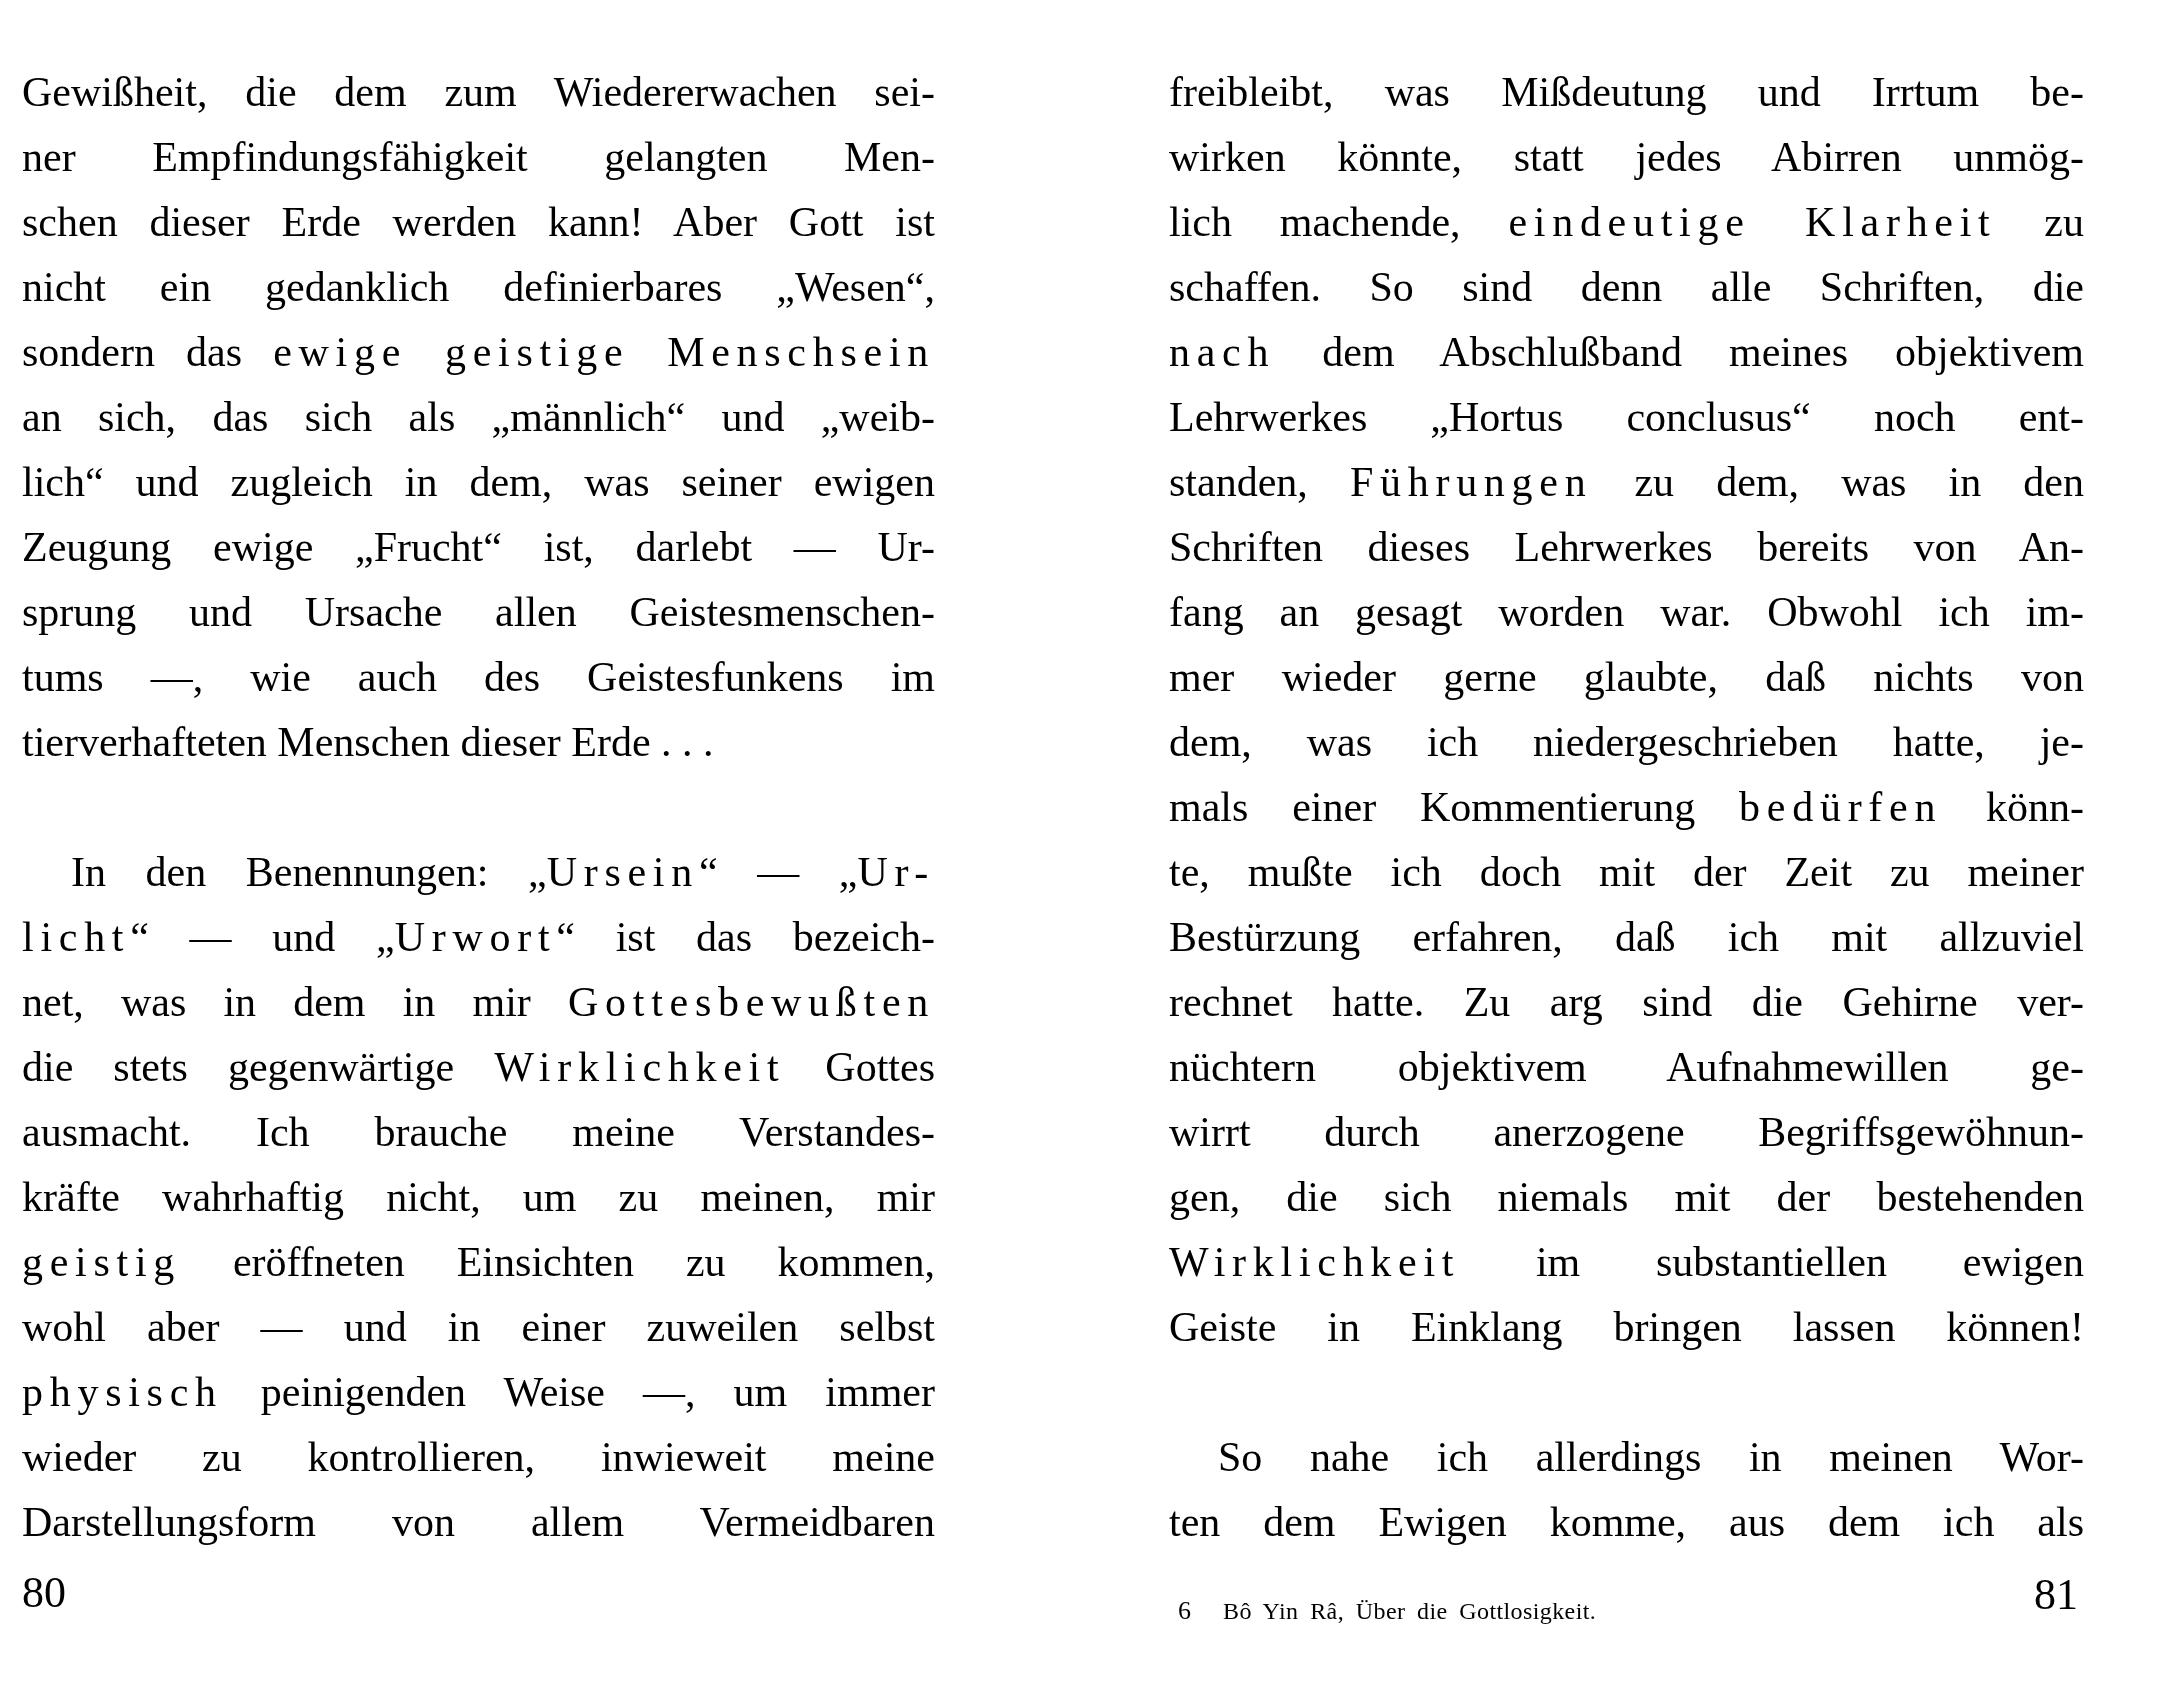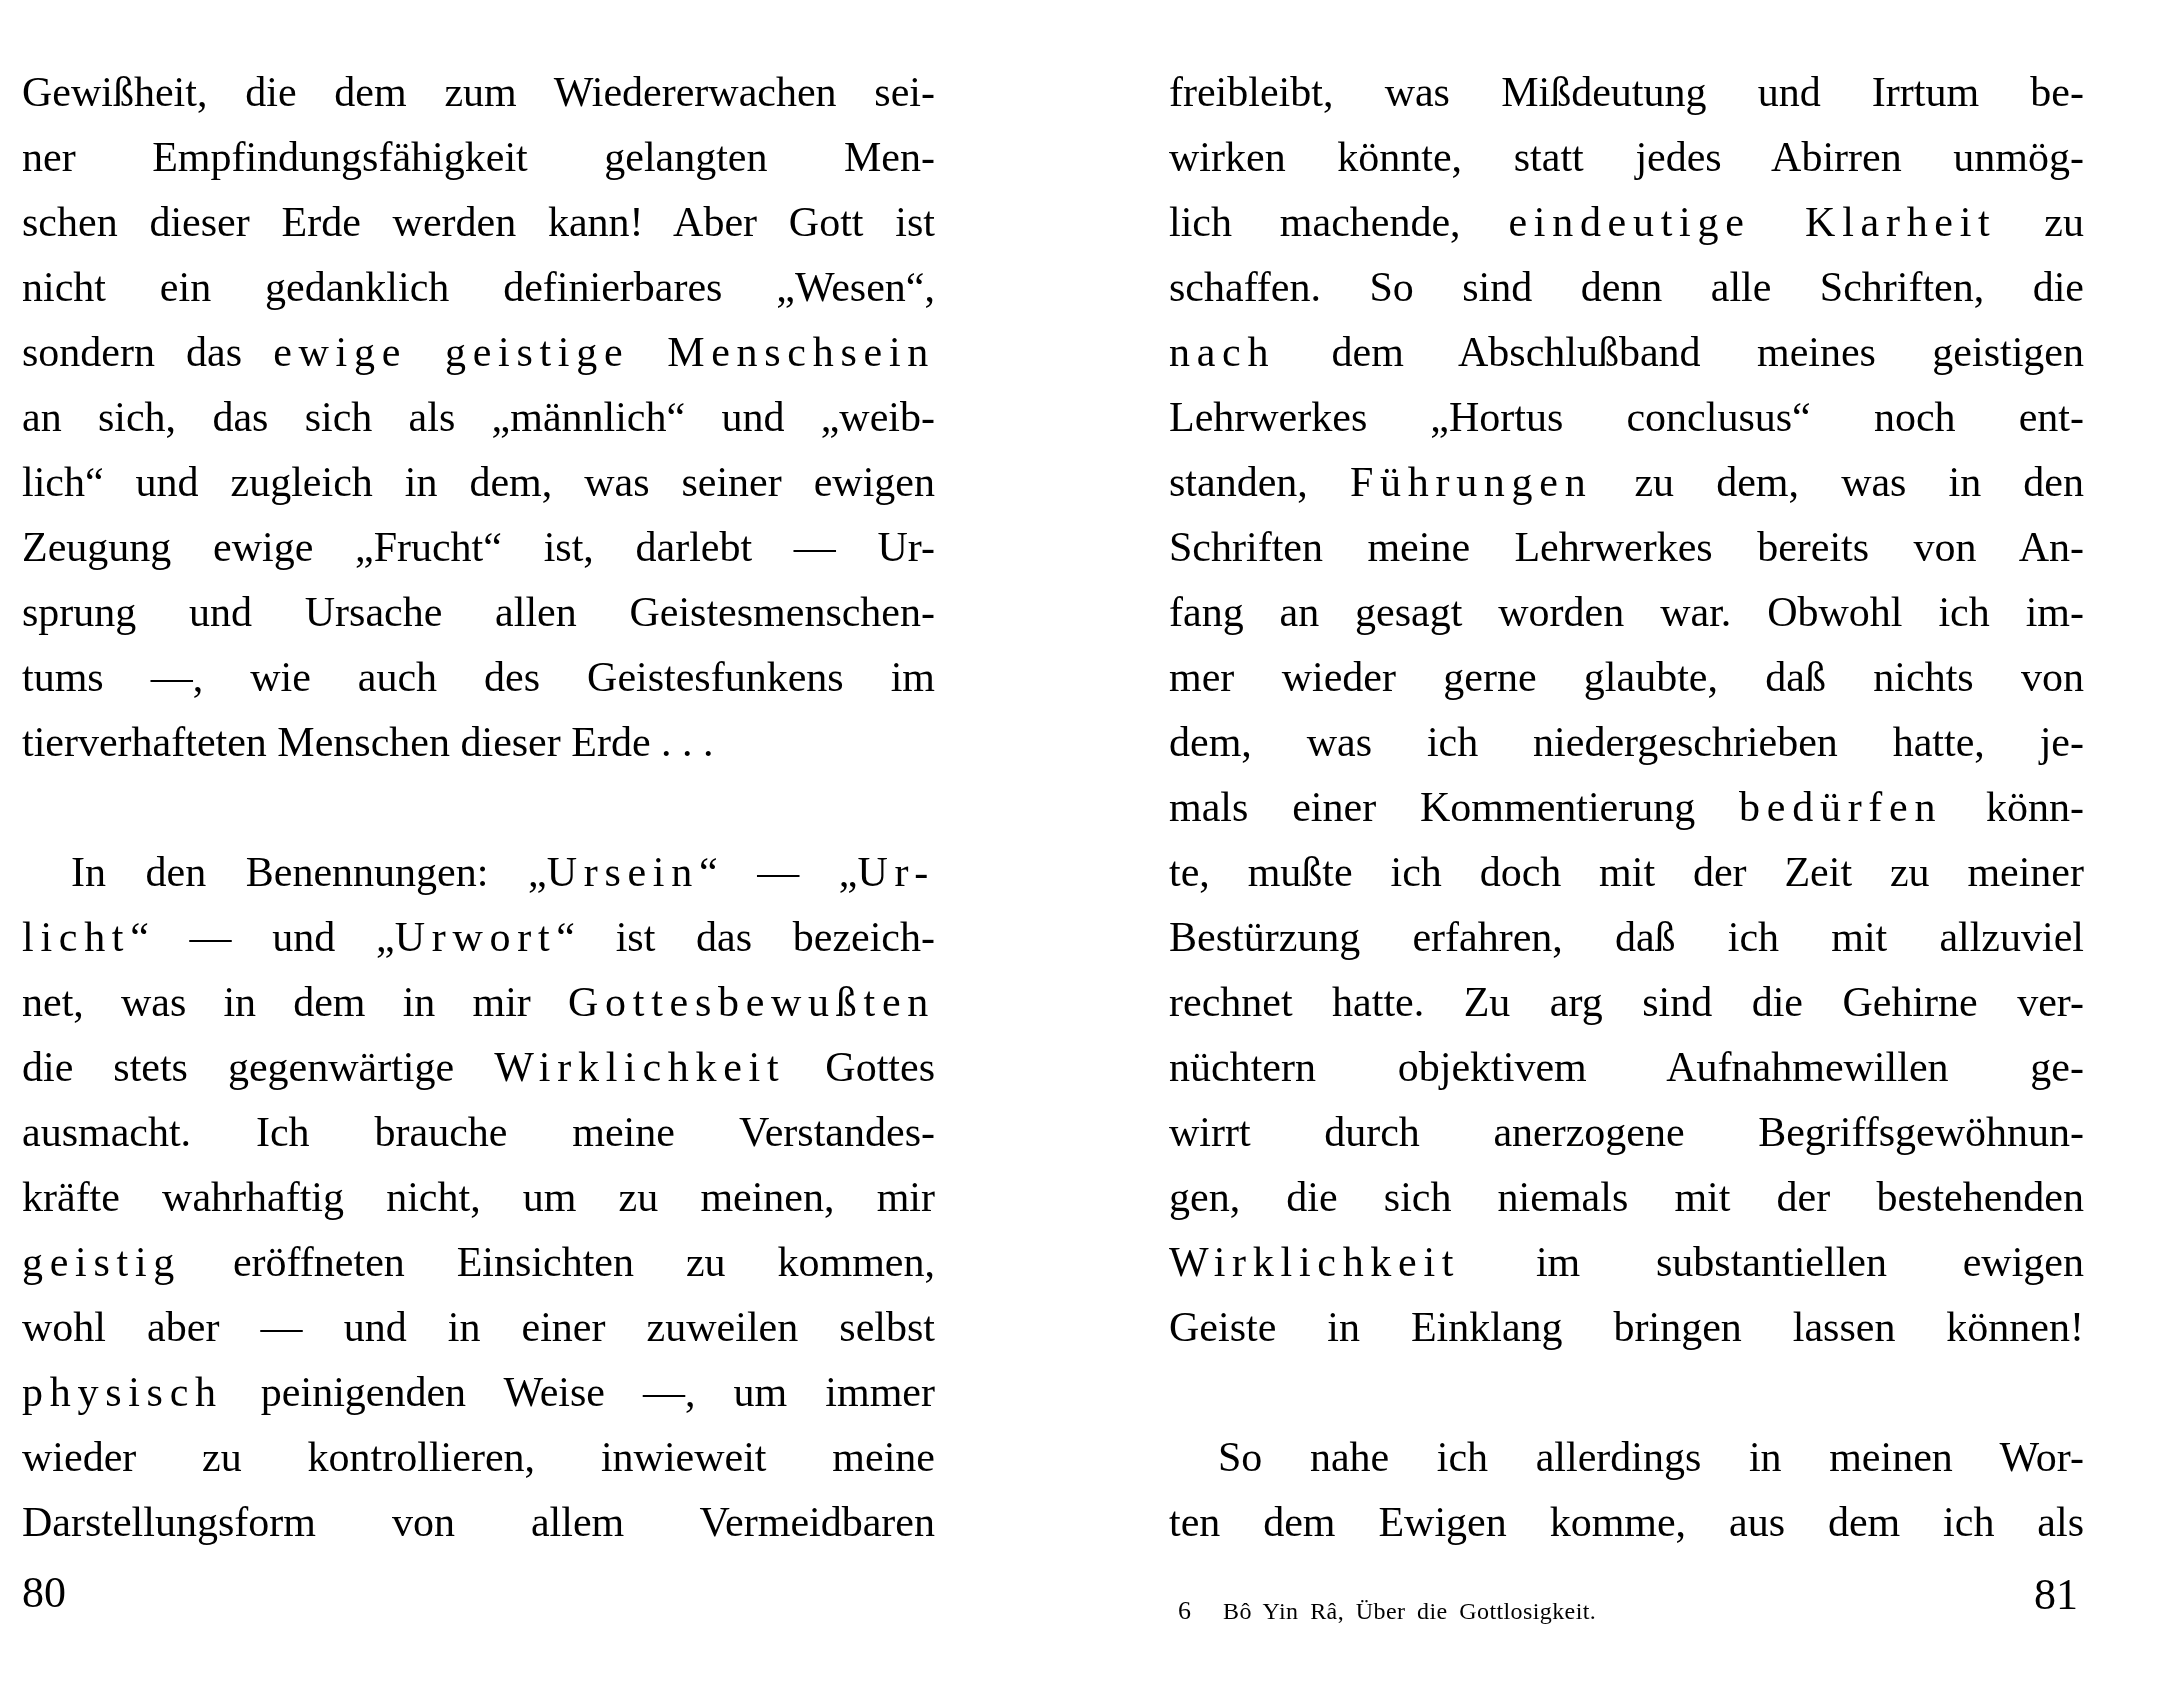--- a/index.html
+++ b/index.html
@@ -65,24 +65,24 @@
       </div>
     <div class="pagenum pn-left">80</div>
   </div>
 
   <div>
     <div class="textcol rightcol">
         <div class="line"><span>freibleibt, was Mißdeutung und Irrtum be-</span></div>
         <div class="line"><span>wirken könnte, statt jedes Abirren unmög-</span></div>
         <div class="line"><span>lich machende, </span><span class="gesperrt">eindeutige Klarheit</span><span> zu</span></div>
         <div class="line"><span>schaffen. So sind denn alle Schriften, die</span></div>
-        <div class="line"><span class="gesperrt">nach</span><span> dem Abschlußband meines geistigen</span></div>
+        <div class="line"><span class="gesperrt">nach</span><span> dem Abschlußband meines objektivem</span></div>
         <div class="line"><span>Lehrwerkes „Hortus conclusus“ noch ent-</span></div>
         <div class="line"><span>standen, </span><span class="gesperrt">Führungen</span><span> zu dem, was in den</span></div>
-        <div class="line"><span>Schriften meine Lehrwerkes bereits von An-</span></div>
+        <div class="line"><span>Schriften dieses Lehrwerkes bereits von An-</span></div>
         <div class="line"><span>fang an gesagt worden war. Obwohl ich im-</span></div>
         <div class="line"><span>mer wieder gerne glaubte, daß nichts von</span></div>
         <div class="line"><span>dem, was ich niedergeschrieben hatte, je-</span></div>
         <div class="line"><span>mals einer Kommentierung </span><span class="gesperrt">bedürfen</span><span> könn-</span></div>
         <div class="line"><span>te, mußte ich doch mit der Zeit zu meiner</span></div>
         <div class="line"><span>Bestürzung erfahren, daß ich mit allzuviel</span></div>
         <div class="line"><span>rechnet hatte. Zu arg sind die Gehirne ver-</span></div>
         <div class="line"><span>nüchtern objektivem Aufnahmewillen ge-</span></div>
         <div class="line"><span>wirrt durch anerzogene Begriffsgewöhnun-</span></div>
         <div class="line"><span>gen, die sich niemals mit der bestehenden</span></div>

